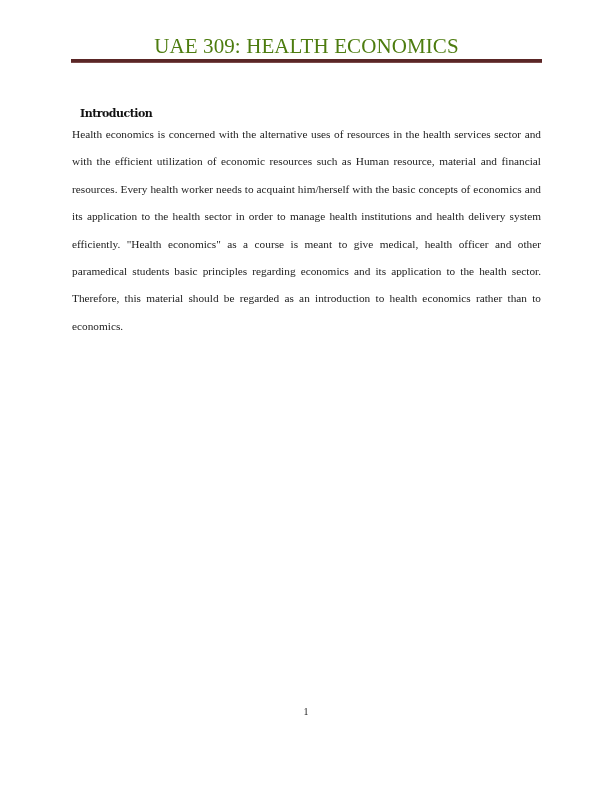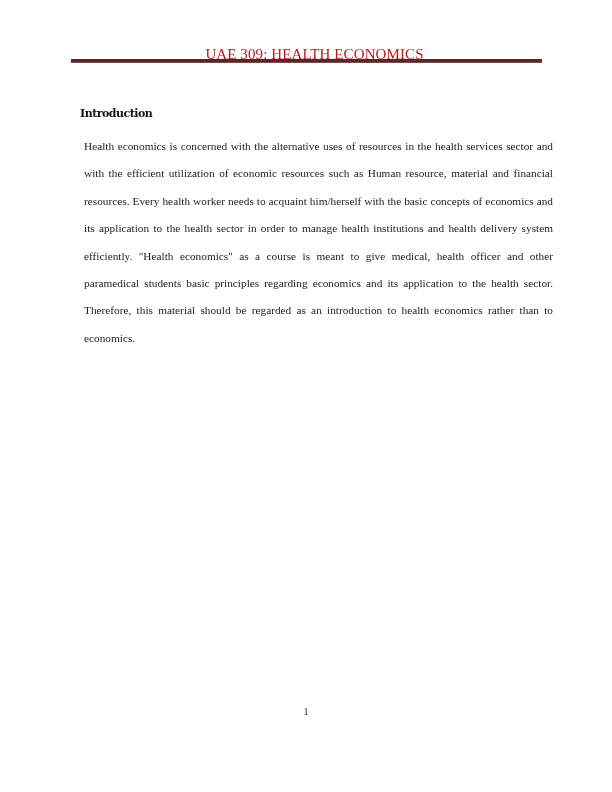--- a/index.html
+++ b/index.html
@@ -21,25 +21,25 @@
       height: 792px;
       background: #ffffff;
     }
     .header-title {
       position: absolute;
       left: 71px;
       width: 471px;
       top: 36px;
       text-align: center;
       font-family: "Liberation Serif", "DejaVu Serif", serif;
-      font-size: 15px;
+      font-size: 21px;
       letter-spacing: 0.1px;
-      color: #b91c1c;
+      color: #4d7c0f;
       line-height: 20px;
-      margin: 8px;
+      margin: 0;
       font-weight: normal;
     }
     .header-rule {
       position: absolute;
       left: 71px;
       top: 59px;
       width: 471px;
       height: 3px;
       background: #5a2626;
       border-bottom: 1px solid #7a4a4a;
@@ -59,21 +59,21 @@
     .body-text {
       position: absolute;
       left: 72px;
       top: 121px;
       width: 469px;
       font-family: "Liberation Serif", "DejaVu Serif", serif;
       font-size: 11.3px;
       line-height: 27.4px;
       text-align: justify;
       color: #222222;
-      margin: 12px;
+      margin: 0;
     }
     .page-number {
       position: absolute;
       left: 0;
       width: 612px;
       top: 706px;
       text-align: center;
       font-family: "Liberation Serif", "DejaVu Serif", serif;
       font-size: 10px;
       color: #222222;

